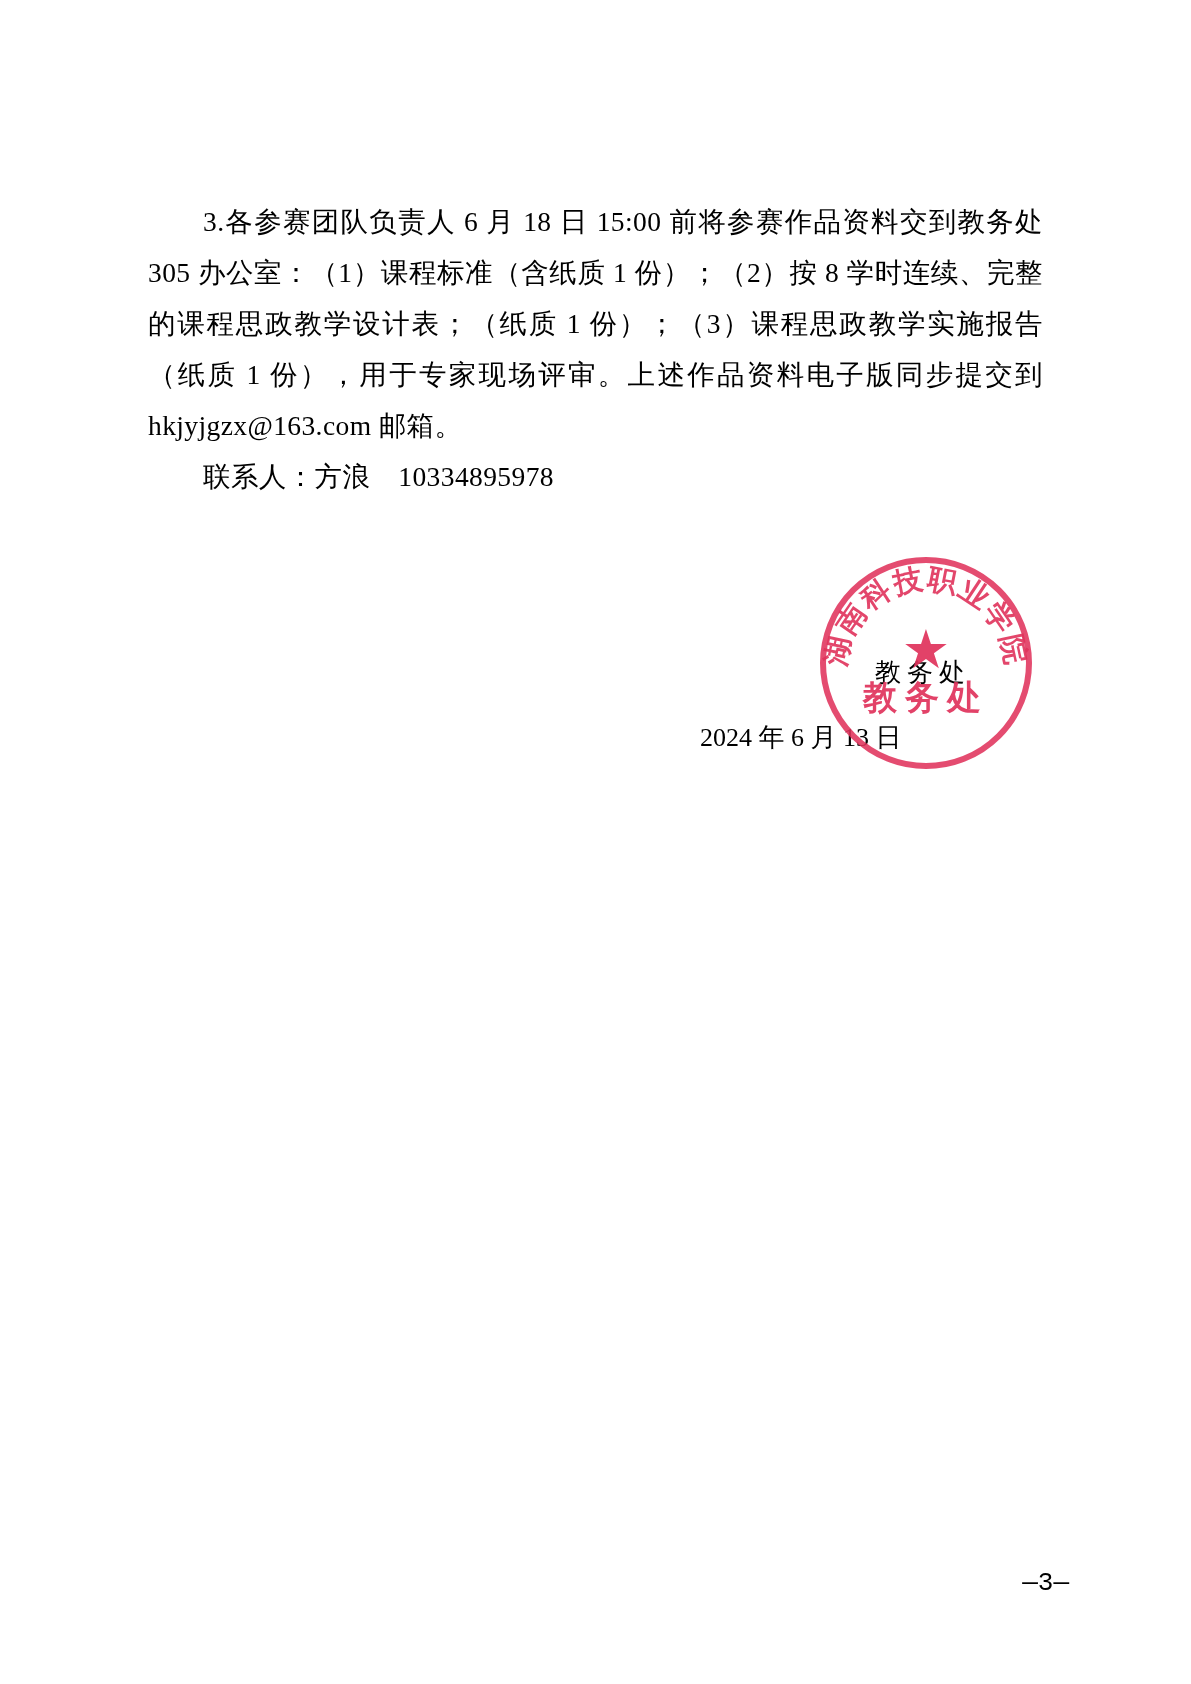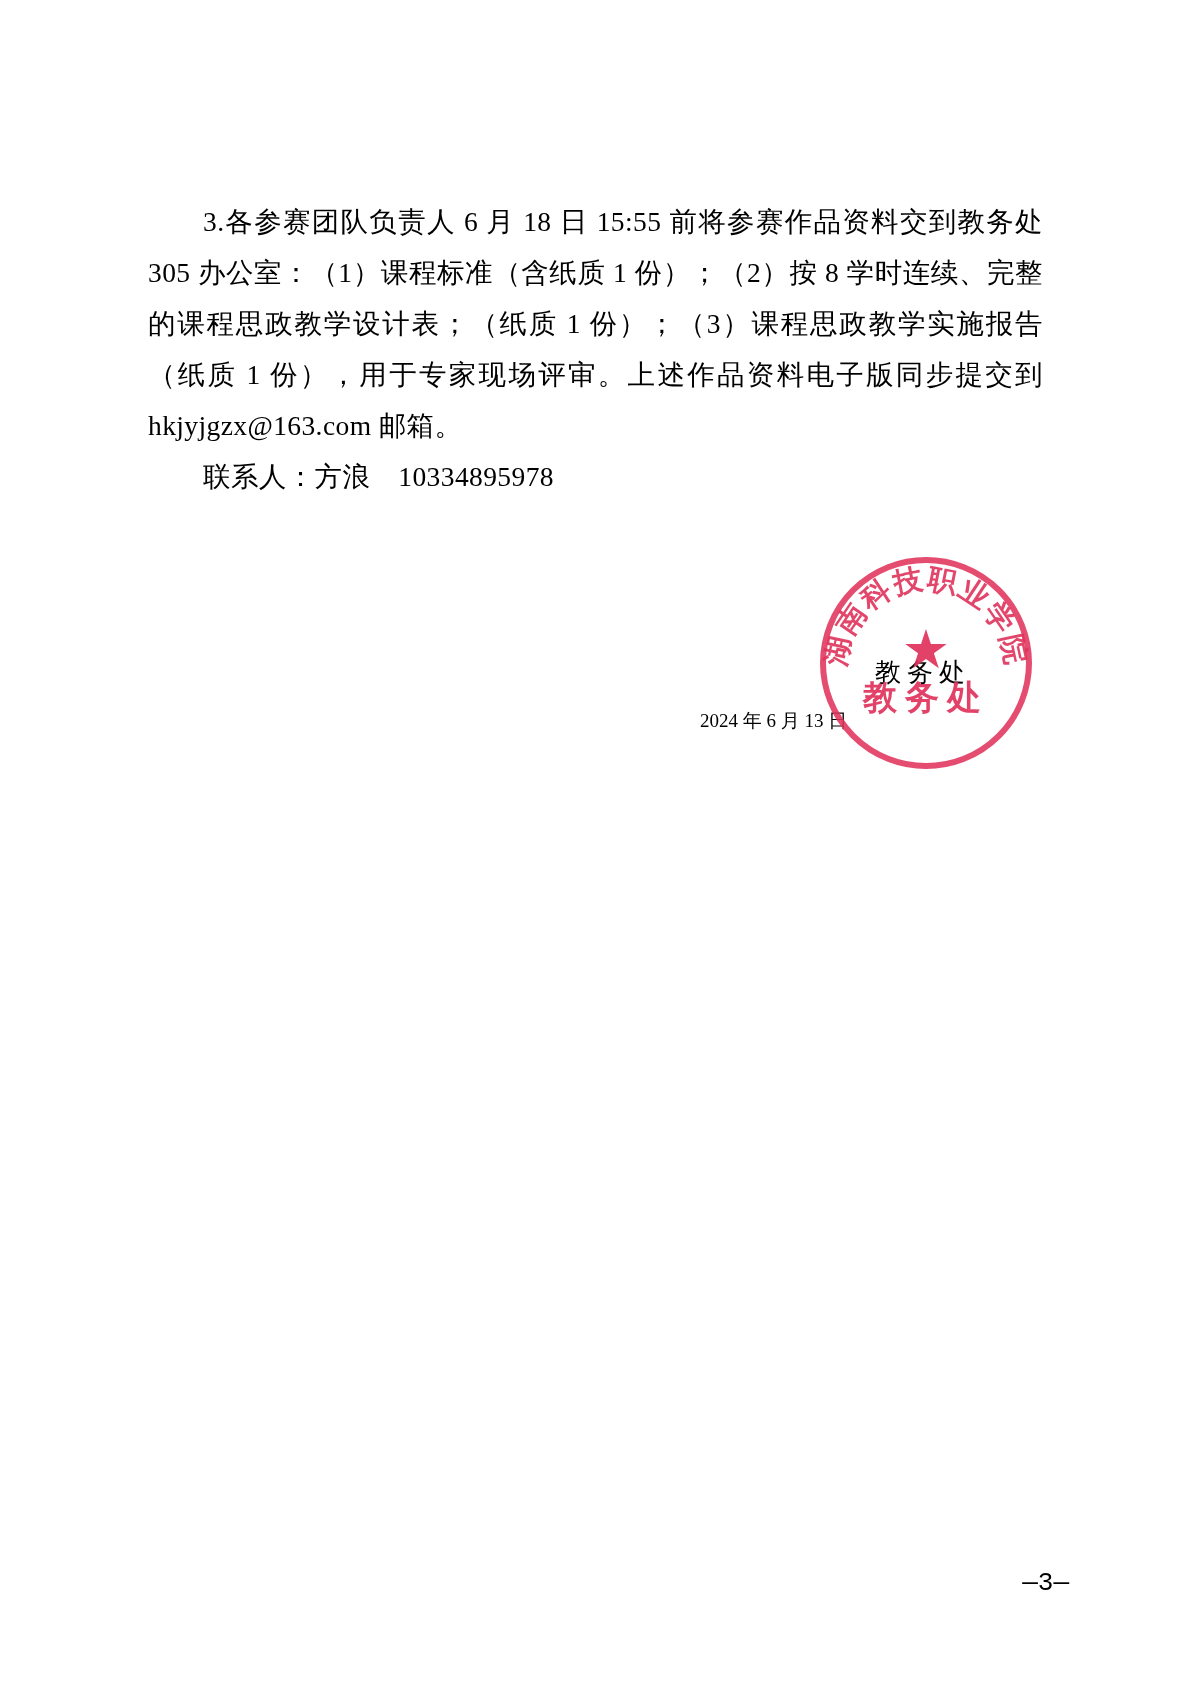--- a/index.html
+++ b/index.html
@@ -45,22 +45,22 @@
     top: 655px;
     width: 370px;
     text-align: left;
   }
   .sig-dept {
     font-size: 26px;
     letter-spacing: 6px;
     margin-left: 175px;
   }
   .sig-date {
-    font-size: 19px;
-    margin-top: 18px;
+    font-size: 26px;
+    margin-top: 30px;
     white-space: nowrap;
   }
 
   
   .seal {
     position: absolute;
     left: 820px;
     top: 557px;
     width: 212px;
     height: 212px;
@@ -109,21 +109,21 @@
     font-size: 26px;
     font-family: "Liberation Mono", monospace;
   }
 </style>
 </head>
 <body>
 
 <div class="page">
 
   <div class="body-text">
-    <p class="indent">3.各参赛团队负责人 6 月 18 日 15:55 前将参赛作品资料交到教务处 305 办公室：（1）课程标准（含纸质 1 份）；（2）按 8 学时连续、完整的课程思政教学设计表；（纸质 1 份）；（3）课程思政教学实施报告（纸质 1 份），用于专家现场评审。上述作品资料电子版同步提交到 hkjyjgzx@163.com 邮箱。</p>
+    <p class="indent">3.各参赛团队负责人 6 月 18 日 15:00 前将参赛作品资料交到教务处 305 办公室：（1）课程标准（含纸质 1 份）；（2）按 8 学时连续、完整的课程思政教学设计表；（纸质 1 份）；（3）课程思政教学实施报告（纸质 1 份），用于专家现场评审。上述作品资料电子版同步提交到 hkjyjgzx@163.com 邮箱。</p>
     <p class="indent contact">联系人：方浪　10334895978</p>
   </div>
 
   <div class="sig-block">
     <div class="sig-dept">教务处</div>
     <div class="sig-date">2024 年 6 月 13 日</div>
   </div>
 
   <div class="seal">
     <div class="seal-ring"></div>

